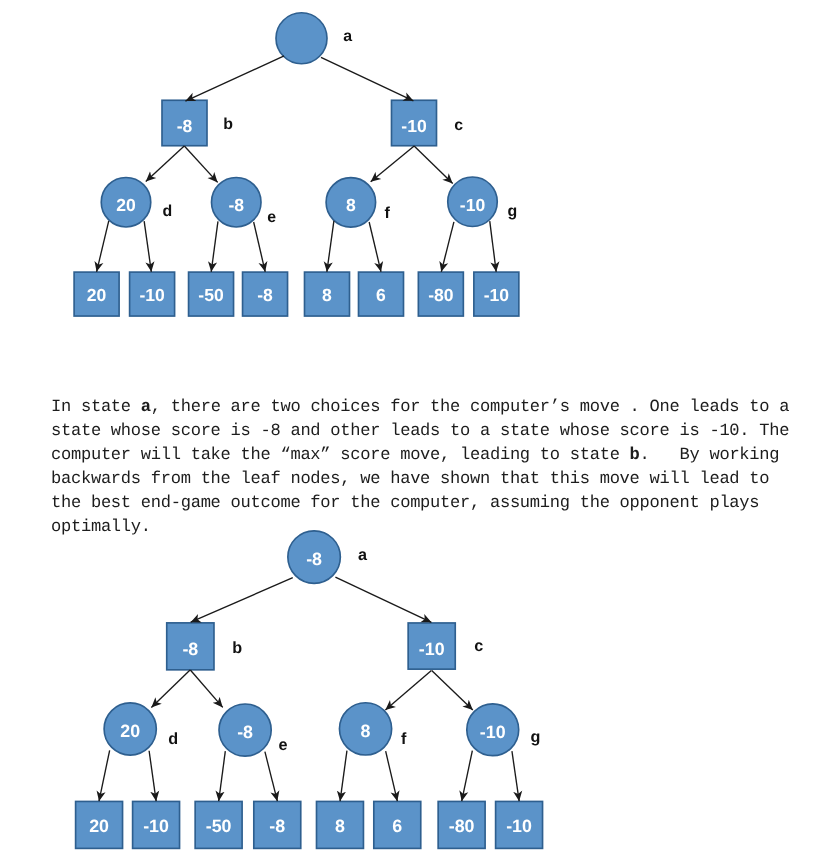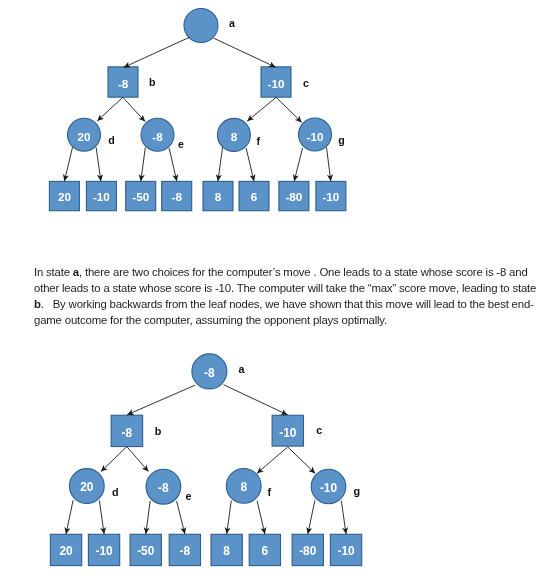--- a/index.html
+++ b/index.html
@@ -1,21 +1,21 @@
 <!DOCTYPE html>
 <html><head>
 <meta charset="utf-8">
 <title>Minimax Game Tree</title>
 <style>
   html,body{margin:0;padding:0;}
   body{width:545px;height:573px;background:#ffffff;font-family:"Liberation Sans",sans-serif;overflow:hidden;position:relative;}
   .tree{position:absolute;left:0;}
   #tree-top{top:0;}
   #tree-bottom{top:340px;}
-  .para{position:absolute;left:34px;top:263.5px;width:505px;font-family:Liberation Sans, sans-serif;font-size:11.4px;letter-spacing:-0.185px;line-height:16.1px;color:#1d1d1d;text-align:left;}
+  .para{position:absolute;left:34px;top:263.5px;width:505px;font-family:Liberation Mono, monospace;font-size:11.4px;letter-spacing:-0.185px;line-height:16.1px;color:#1d1d1d;text-align:left;}
   .para b{font-weight:bold;}
   svg{display:block;}
   .node-label{font-family:"Liberation Sans",sans-serif;font-weight:bold;fill:#111111;}
   .node-value{font-family:"Liberation Sans",sans-serif;font-weight:bold;fill:#ffffff;}
 </style>
 </head>
 <body>
 
 <div id="tree-top" class="tree">
     <svg width="545" height="230" viewBox="0 0 545 230">

